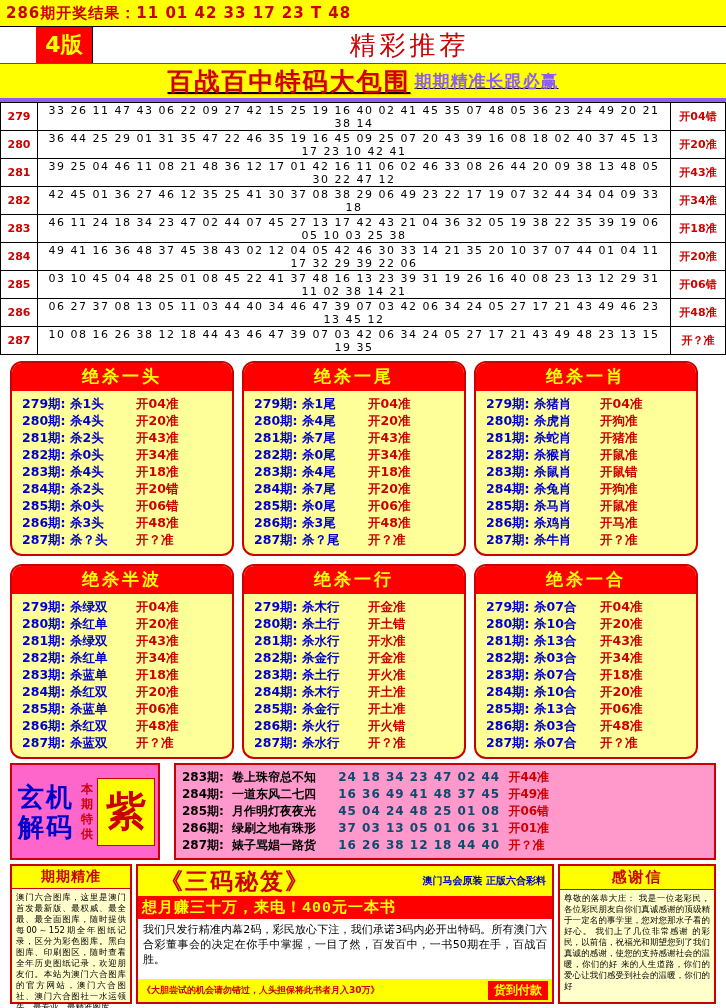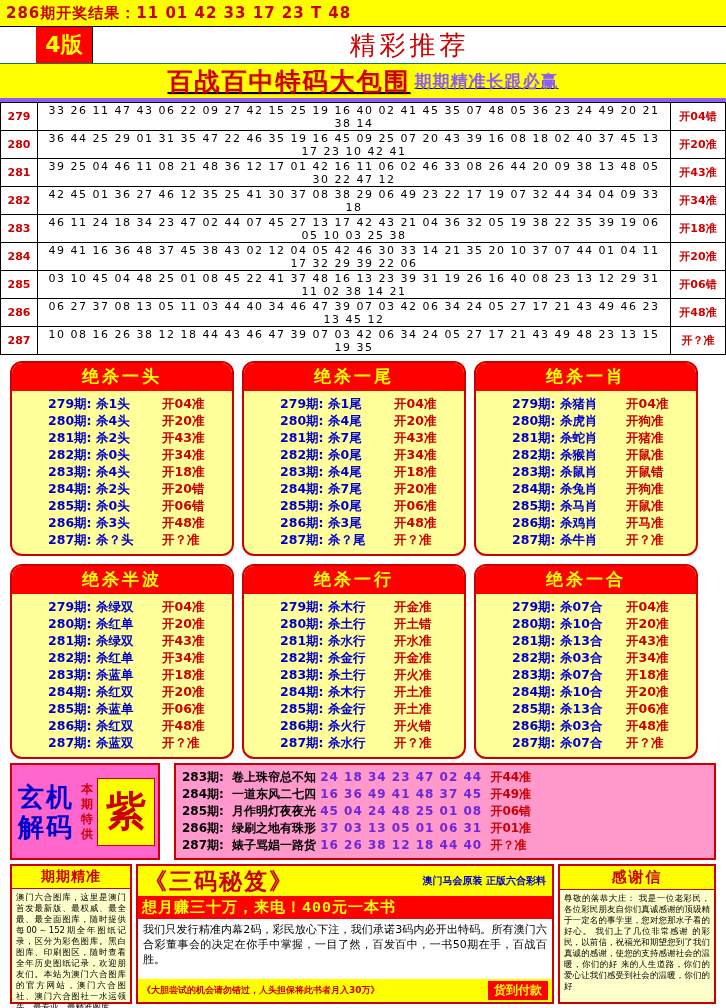--- a/index.html
+++ b/index.html
@@ -90,21 +90,21 @@
   .box-head{
     background:#ff0000;color:#ffff00;
     font-weight:bold;font-size:17px;
     text-align:center;letter-spacing:3px;
     padding:2px 0 3px 0;
   }
   .box-body{padding:4px 10px 6px 10px;}
   .brow{
     display:flex;font-size:12.5px;line-height:17px;color:#0000cc;font-weight:bold;
   }
-  .brow .p{width:48px;margin-left:26px;}
+  .brow .p{width:48px;}
   .brow .k{width:66px;}
   .brow .r{flex:1;color:#cc0000;}
 
   
   .midsec{
     display:flex;padding:4px 10px 0 10px;gap:14px;box-sizing:border-box;
   }
   .xuanji{
     width:150px;border:2px solid #cc0000;background:#ff66cc;
     display:flex;align-items:center;box-sizing:border-box;
@@ -127,21 +127,21 @@
   .predlist{
     flex:1;border:2px solid #cc0000;background:#ff99cc;
     padding:4px 6px;box-sizing:border-box;
   }
   .pred-row{
     font-size:12px;line-height:17px;color:#000;font-weight:bold;
     white-space:nowrap;
   }
   .pred-row .pp{color:#000;}
   .pred-row .pt{color:#000;margin-left:4px;}
-  .pred-row .pn{color:#6d28d9;margin-left:0;letter-spacing:1px;}
+  .pred-row .pn{color:#0c4a6e;margin-left:18px;letter-spacing:1px;}
   .pred-row .pk{color:#cc0000;margin-left:4px;}
 
   
   .footer{
     display:flex;padding:4px 10px 6px 10px;gap:4px;box-sizing:border-box;
     height:150px;
   }
   .f-col1{
     width:122px;border:2px solid #cc0000;background:#ffffcc;
     box-sizing:border-box;
@@ -153,21 +153,21 @@
   }
   .f-col1 .fb{
     font-size:8.5px;line-height:11px;padding:3px 4px;color:#000;
     text-align:justify;
   }
   .f-col2{
     flex:1;border:2px solid #cc0000;background:#ffffff;
     box-sizing:border-box;display:flex;flex-direction:column;
   }
   .f2-head{
-    background:#ffff00;display:flex;align-items:center;height:30px;
+    background:#ffff00;display:flex;align-items:center;height:30px;padding-left:16px;
   }
   .f2-head .t1{
     color:#cc0000;font-weight:bold;font-size:23px;letter-spacing:2px;
     padding-left:6px;flex:1;
   }
   .f2-head .t2{
     color:#0000cc;font-size:10px;font-weight:bold;line-height:12px;
     text-align:center;padding-right:6px;
   }
   .f2-sub{

